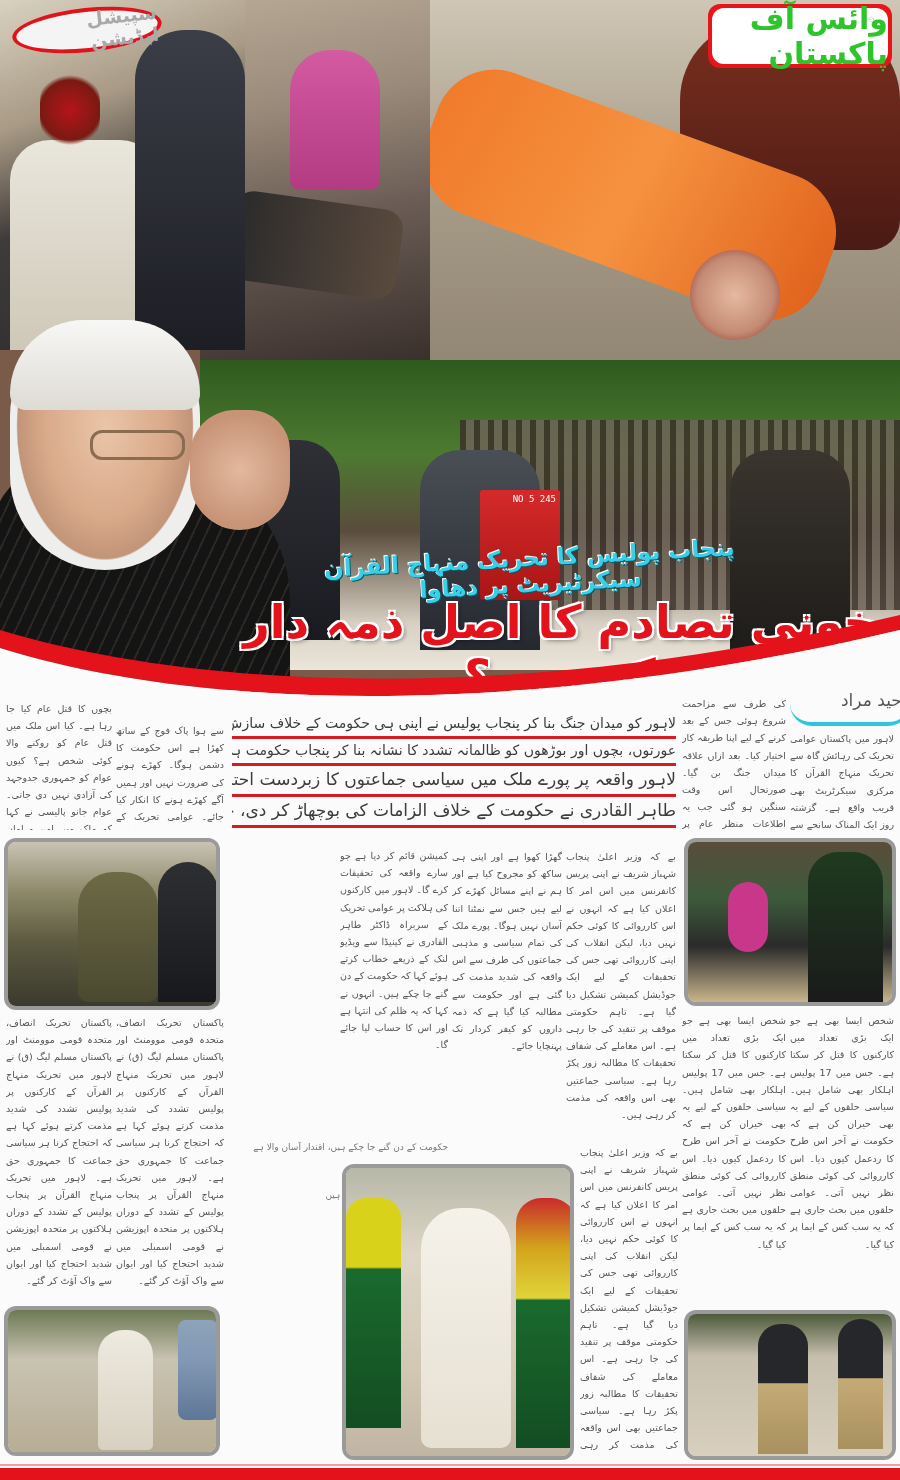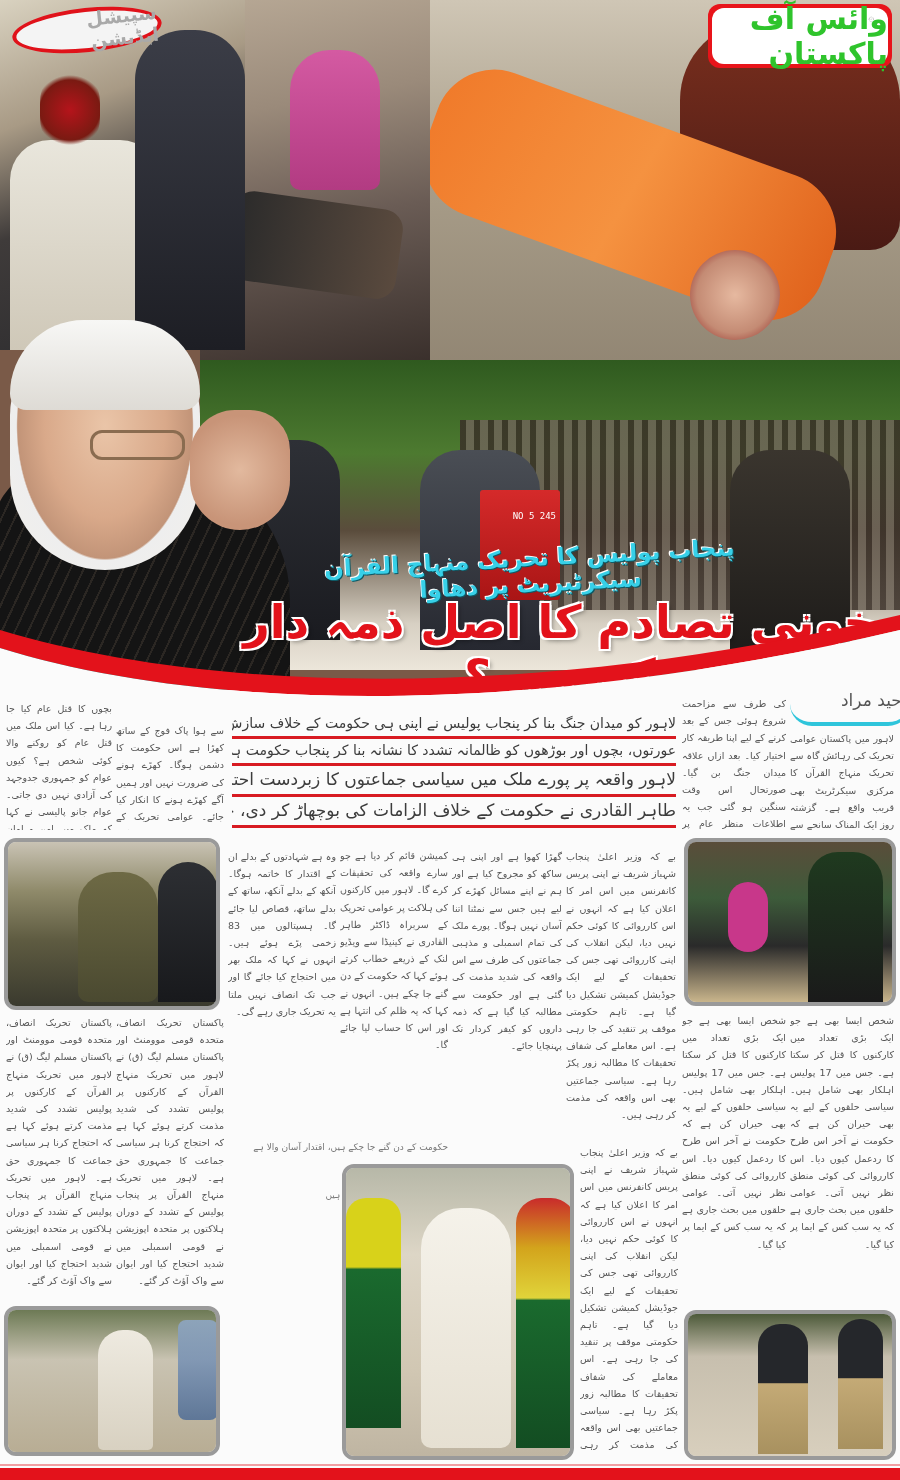--- a/index.html
+++ b/index.html
@@ -29,21 +29,21 @@
   .ph-top-right .face { position:absolute; left:310px; top:250px; width:90px; height:90px; background:radial-gradient(circle,#e6b9a0 0%,#c48b74 60%,#8b1a1a 100%); border-radius:50%; }
 
   .ph-fence { left: 200px; top: 360px; width: 700px; height: 310px;
     background: linear-gradient(180deg,#2f5a1f 0%,#4d7a30 30%,#5a4c3c 55%,#d7d0c3 85%,#ece6da 100%); }
   .ph-fence .fence { position:absolute; left:260px; top:60px; width:440px; height:190px;
     background: repeating-linear-gradient(90deg,#3a3028 0 6px,#6e6458 6px 14px); opacity:.85; }
   .ph-fence .cop1 { position:absolute; left:30px; top:80px; width:110px; height:200px; background:linear-gradient(180deg,#2e3036,#1a1b20); border-radius:40px 40px 0 0; }
   .ph-fence .cop2 { position:absolute; left:220px; top:90px; width:120px; height:200px; background:linear-gradient(180deg,#4a4e55,#262830); border-radius:40px 40px 0 0; }
   .ph-fence .cop3 { position:absolute; left:530px; top:90px; width:120px; height:200px; background:linear-gradient(180deg,#3a352e,#1e1c1a); border-radius:40px 40px 0 0; }
   .ph-fence .redbox { position:absolute; left:280px; top:130px; width:80px; height:110px; background:linear-gradient(180deg,#d52a2a,#a91515); border-radius:3px; }
-  .ph-fence .redbox span { position:absolute; right:4px; top:21px; font-size:9px; color:#fff; font-family:"DejaVu Sans Mono", monospace; }
+  .ph-fence .redbox span { position:absolute; right:4px; top:4px; font-size:9px; color:#fff; font-family:"DejaVu Sans Mono", monospace; }
 
   .ph-cleric { left: 0; top: 310px; width: 320px; height: 380px; background: transparent; }
   .ph-cleric .robe { position:absolute; left:-10px; top:150px; width:300px; height:240px; background: repeating-linear-gradient(115deg,#141414 0 10px,#2b2723 10px 12px); border-radius: 80px 140px 0 0; }
   .ph-cleric .head { position:absolute; left:10px; top:20px; width:190px; height:240px; background: radial-gradient(ellipse at 50% 40%,#eac5a8 0%,#d9a98a 45%,#c29478 65%,#eee 66%,#f3f0ea 100%); border-radius: 90px 90px 100px 100px; }
   .ph-cleric .cap { position:absolute; left:10px; top:10px; width:190px; height:90px; background: linear-gradient(180deg,#f7f7f5,#dedbd5); border-radius:90px 90px 20px 20px; }
   .ph-cleric .glasses { position:absolute; left:90px; top:120px; width:95px; height:30px; border:3px solid #8a6c50; border-radius:12px; }
   .ph-cleric .fist { position:absolute; left:190px; top:100px; width:100px; height:120px; background: radial-gradient(circle,#e2b99e 0%,#c89478 70%); border-radius: 45px 40px 50px 50px; }
 
   
   .swoosh { position:absolute; left:0; top:600px; width:900px; height:120px; pointer-events:none; }
@@ -185,23 +185,22 @@
       <div class="man"></div>
       <div class="cop"></div>
   </div>
   <div class="frame f-right-mid" style="left:684px; top:838px; width:212px; height:168px;">
     <div class="scene"></div>
       <div class="pinkw"></div>
       <div class="copg"></div>
   </div>
 
   <div class="col" style="left:566px; top:848px; width:110px; height:290px;">بے کہ وزیر اعلیٰ پنجاب شہباز شریف نے اپنی پریس کانفرنس میں اس امر کا اعلان کیا ہے کہ انہوں نے اس کارروائی کا کوئی حکم نہیں دیا، لیکن انقلاب کی اپنی کارروائی تھی جس کی تحقیقات کے لیے ایک جوڈیشل کمیشن تشکیل دیا گیا ہے۔ تاہم حکومتی موقف پر تنقید کی جا رہی ہے۔ اس معاملے کی شفاف تحقیقات کا مطالبہ زور پکڑ رہا ہے۔ سیاسی جماعتیں بھی اس واقعہ کی مذمت کر رہی ہیں۔</div>
-  <div class="col" style="left:452px; top:848px; width:110px; height:290px;">گھڑا کھوا ہے اور اپنی ہی ساکھ کو مجروح کیا ہے اور ہم نے اپنے مسائل کھڑے کر لیے ہیں جس سے نمٹنا اتنا آسان نہیں ہوگا۔ پورے ملک کی تمام اسمبلی و مذہبی جماعتوں کی طرف سے اس واقعہ کی شدید مذمت کی گئی ہے اور حکومت سے مطالبہ کیا گیا ہے کہ ذمہ داروں کو کیفر کردار تک پہنچایا جائے۔</div>
+  <div class="col" style="left:452px; top:848px; width:110px; height:290px;">گھڑا کھوا ہے اور اپنی ہی ساکھ کو مجروح کیا ہے اور ہم نے اپنے مسائل کھڑے کر لیے ہیں جس سے نمٹنا اتنا آسان نہیں ہوگا۔ پورے ملک کی تمام سیاسی و مذہبی جماعتوں کی طرف سے اس واقعہ کی شدید مذمت کی گئی ہے اور حکومت سے مطالبہ کیا گیا ہے کہ ذمہ داروں کو کیفر کردار تک پہنچایا جائے۔</div>
   <div class="col" style="left:340px; top:848px; width:108px; height:290px;font-family:Liberation Serif, serif;">کمیشن قائم کر دیا ہے جو سارے واقعہ کی تحقیقات کرے گا۔ لاہور میں کارکنوں کی ہلاکت پر عوامی تحریک کے سربراہ ڈاکٹر طاہر القادری نے کینیڈا سے ویڈیو لنک کے ذریعے خطاب کرتے ہوئے کہا کہ حکومت کے دن گنے جا چکے ہیں۔ انہوں نے کہا کہ یہ ظلم کی انتہا ہے اور اس کا حساب لیا جائے گا۔</div>
-  <div class="col" style="left:228px; top:848px; width:108px; height:610px;">وہ ہے شہادتوں کے بدلے ان کے اقتدار کا خاتمہ ہوگا۔ آنکھ کے بدلے آنکھ، ساتھ کے بدلے ساتھ، قصاص لیا جائے گا۔ ہسپتالوں میں 83 زخمی پڑے ہوئے ہیں۔ انہوں نے کہا کہ ملک بھر میں احتجاج کیا جائے گا اور جب تک انصاف نہیں ملتا یہ تحریک جاری رہے گی۔</div>
 
   <div class="col" style="left:6px; top:1014px; width:106px; height:285px;">پاکستان تحریک انصاف، متحدہ قومی موومنٹ اور پاکستان مسلم لیگ (ق) نے لاہور میں تحریک منہاج القرآن کے کارکنوں پر پولیس تشدد کی شدید مذمت کرتے ہوئے کہا ہے کہ احتجاج کرنا ہر سیاسی جماعت کا جمہوری حق ہے۔ لاہور میں تحریک منہاج القرآن پر پنجاب پولیس کے تشدد کے دوران ہلاکتوں پر متحدہ اپوزیشن نے قومی اسمبلی میں شدید احتجاج کیا اور ایوان سے واک آؤٹ کر گئے۔</div>
   <div class="col" style="left:116px; top:1014px; width:108px; height:285px;">پاکستان تحریک انصاف، متحدہ قومی موومنٹ اور پاکستان مسلم لیگ (ق) نے لاہور میں تحریک منہاج القرآن کے کارکنوں پر پولیس تشدد کی شدید مذمت کرتے ہوئے کہا ہے کہ احتجاج کرنا ہر سیاسی جماعت کا جمہوری حق ہے۔ لاہور میں تحریک منہاج القرآن پر پنجاب پولیس کے تشدد کے دوران ہلاکتوں پر متحدہ اپوزیشن نے قومی اسمبلی میں شدید احتجاج کیا اور ایوان سے واک آؤٹ کر گئے۔</div>
   <div class="col" style="left:682px; top:1012px; width:104px; height:290px;">شخص ایسا بھی ہے جو ایک بڑی تعداد میں کارکنوں کا قتل کر سکتا ہے۔ جس میں 17 پولیس اہلکار بھی شامل ہیں۔ سیاسی حلقوں کے لیے یہ بھی حیران کن ہے کہ حکومت نے آخر اس طرح کا ردعمل کیوں دیا۔ اس کارروائی کی کوئی منطق نظر نہیں آتی۔ عوامی حلقوں میں بحث جاری ہے کہ یہ سب کس کے ایما پر کیا گیا۔</div>
   <div class="col" style="left:790px; top:1012px; width:104px; height:290px;">شخص ایسا بھی ہے جو ایک بڑی تعداد میں کارکنوں کا قتل کر سکتا ہے۔ جس میں 17 پولیس اہلکار بھی شامل ہیں۔ سیاسی حلقوں کے لیے یہ بھی حیران کن ہے کہ حکومت نے آخر اس طرح کا ردعمل کیوں دیا۔ اس کارروائی کی کوئی منطق نظر نہیں آتی۔ عوامی حلقوں میں بحث جاری ہے کہ یہ سب کس کے ایما پر کیا گیا۔</div>
   <div class="col" style="left:580px; top:1144px; width:98px; height:315px;">بے کہ وزیر اعلیٰ پنجاب شہباز شریف نے اپنی پریس کانفرنس میں اس امر کا اعلان کیا ہے کہ انہوں نے اس کارروائی کا کوئی حکم نہیں دیا، لیکن انقلاب کی اپنی کارروائی تھی جس کی تحقیقات کے لیے ایک جوڈیشل کمیشن تشکیل دیا گیا ہے۔ تاہم حکومتی موقف پر تنقید کی جا رہی ہے۔ اس معاملے کی شفاف تحقیقات کا مطالبہ زور پکڑ رہا ہے۔ سیاسی جماعتیں بھی اس واقعہ کی مذمت کر رہی ہیں۔</div>
 
   <div class="caption-line" style="left:450px; top:1142px; width:124px;margin-top:48px;">تحریک منہاج القرآن کے کارکن حکومت کے خلاف نعرے لگا رہے ہیں</div>
   <div class="caption-line" style="left:340px; top:1142px; width:108px;">حکومت کے دن گنے جا چکے ہیں، اقتدار آسان والا ہے</div>
 

